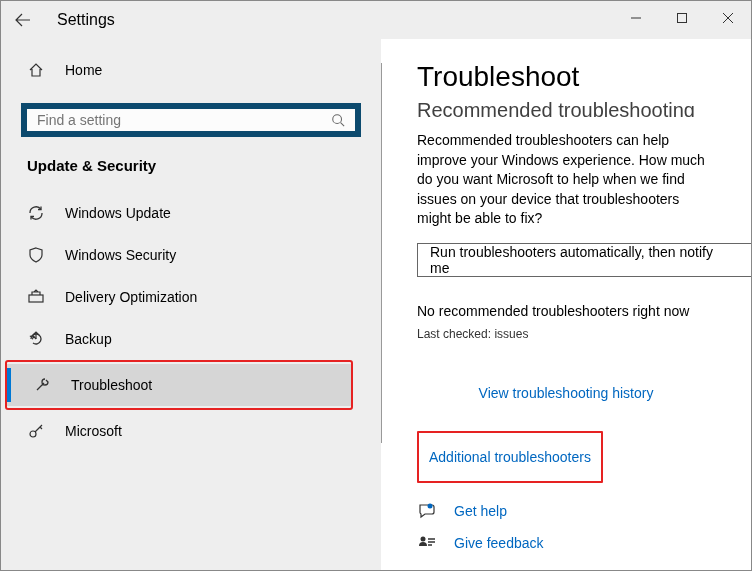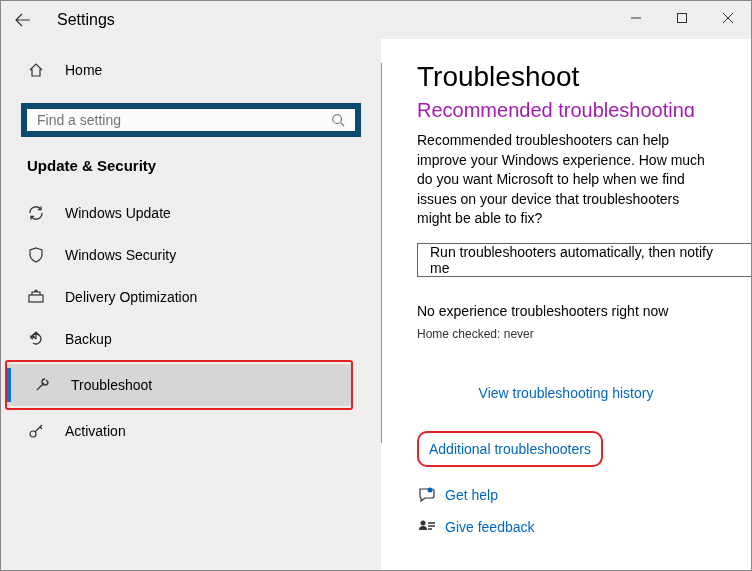--- a/index.html
+++ b/index.html
@@ -130,21 +130,21 @@
     background: #999;
   }
   .page-title {
     font-size: 28px;
     font-weight: 400;
     margin-bottom: 0;
   }
   .sub-heading-cropped {
     font-size: 20px;
     font-weight: 400;
-    color: #a21caf;
+    color: #404040;
     margin-bottom: 14px;
     height: 24px;
     overflow: hidden;
     line-height: 34px; 
   }
   .desc {
     font-size: 14px;
     line-height: 1.4;
     margin-bottom: 14px;
   }
@@ -172,29 +172,29 @@
   }
   .link {
     color: #0067c0;
     cursor: pointer;
     font-size: 14px;
     display: inline-block;
   }
   .link-row { margin-bottom: 30px; text-align: center; }
   .add-trouble {
     border: 2.5px solid #e62222;
-    border-radius: 10px;
-    padding: 8px 10px;
+    border-radius: 1px;
+    padding: 16px 10px;
     display: inline-block;
     margin-bottom: 18px;
   }
   .helper-row {
     display: flex;
     align-items: center;
-    gap: 8px;
+    gap: 17px;
     margin-bottom: 12px;
   }
   .helper-icon { width: 20px; height: 20px; display:flex; align-items:center; justify-content:center; }
   svg { display: block; }
 </style>
 </head>
 <body>
 
 <div class="titlebar">
   <div class="back-btn">
@@ -298,41 +298,41 @@
     </div>
 
 
     <div class="side-item">
       <span class="side-icon">
         <svg width="16" height="16" viewBox="0 0 16 16">
             <circle cx="5" cy="11" r="3" stroke="#333" stroke-width="1.2" fill="none"></circle>
             <path d="M7 9 L14 2 M12 4 L14 6" stroke="#333" stroke-width="1.2" fill="none"></path>
           </svg>
       </span>
-      <span class="side-label">Activation</span>
+      <span class="side-label">Microsoft</span>
     </div>
   </div>
 
   <div class="main">
     <div class="vdiv"></div>
     <div class="page-title">Troubleshoot</div>
     <div class="sub-heading-cropped">Recommended troubleshooting</div>
     <div class="desc">Recommended troubleshooters can help improve your Windows experience. How much do you want Microsoft to help when we find issues on your device that troubleshooters might be able to fix?</div>
 
     <div class="dropdown">
       <span>Run troubleshooters automatically, then notify me</span>
       <span>
         <svg width="12" height="12" viewBox="0 0 12 12">
             <path d="M2 4 L6 8 L10 4" stroke="#333" stroke-width="1.3" fill="none"></path>
           </svg>
       </span>
     </div>
 
-    <div class="no-rec">No experience troubleshooters right now</div>
-    <div class="last-checked">Home checked: never</div>
+    <div class="no-rec">No recommended troubleshooters right now</div>
+    <div class="last-checked">Last checked: issues</div>
 
     <div class="link-row">
       <span class="link">View troubleshooting history</span>
     </div>
 
     <div class="add-trouble">
       <span class="link">Additional troubleshooters</span>
     </div>
 
     <div class="helper-row">

